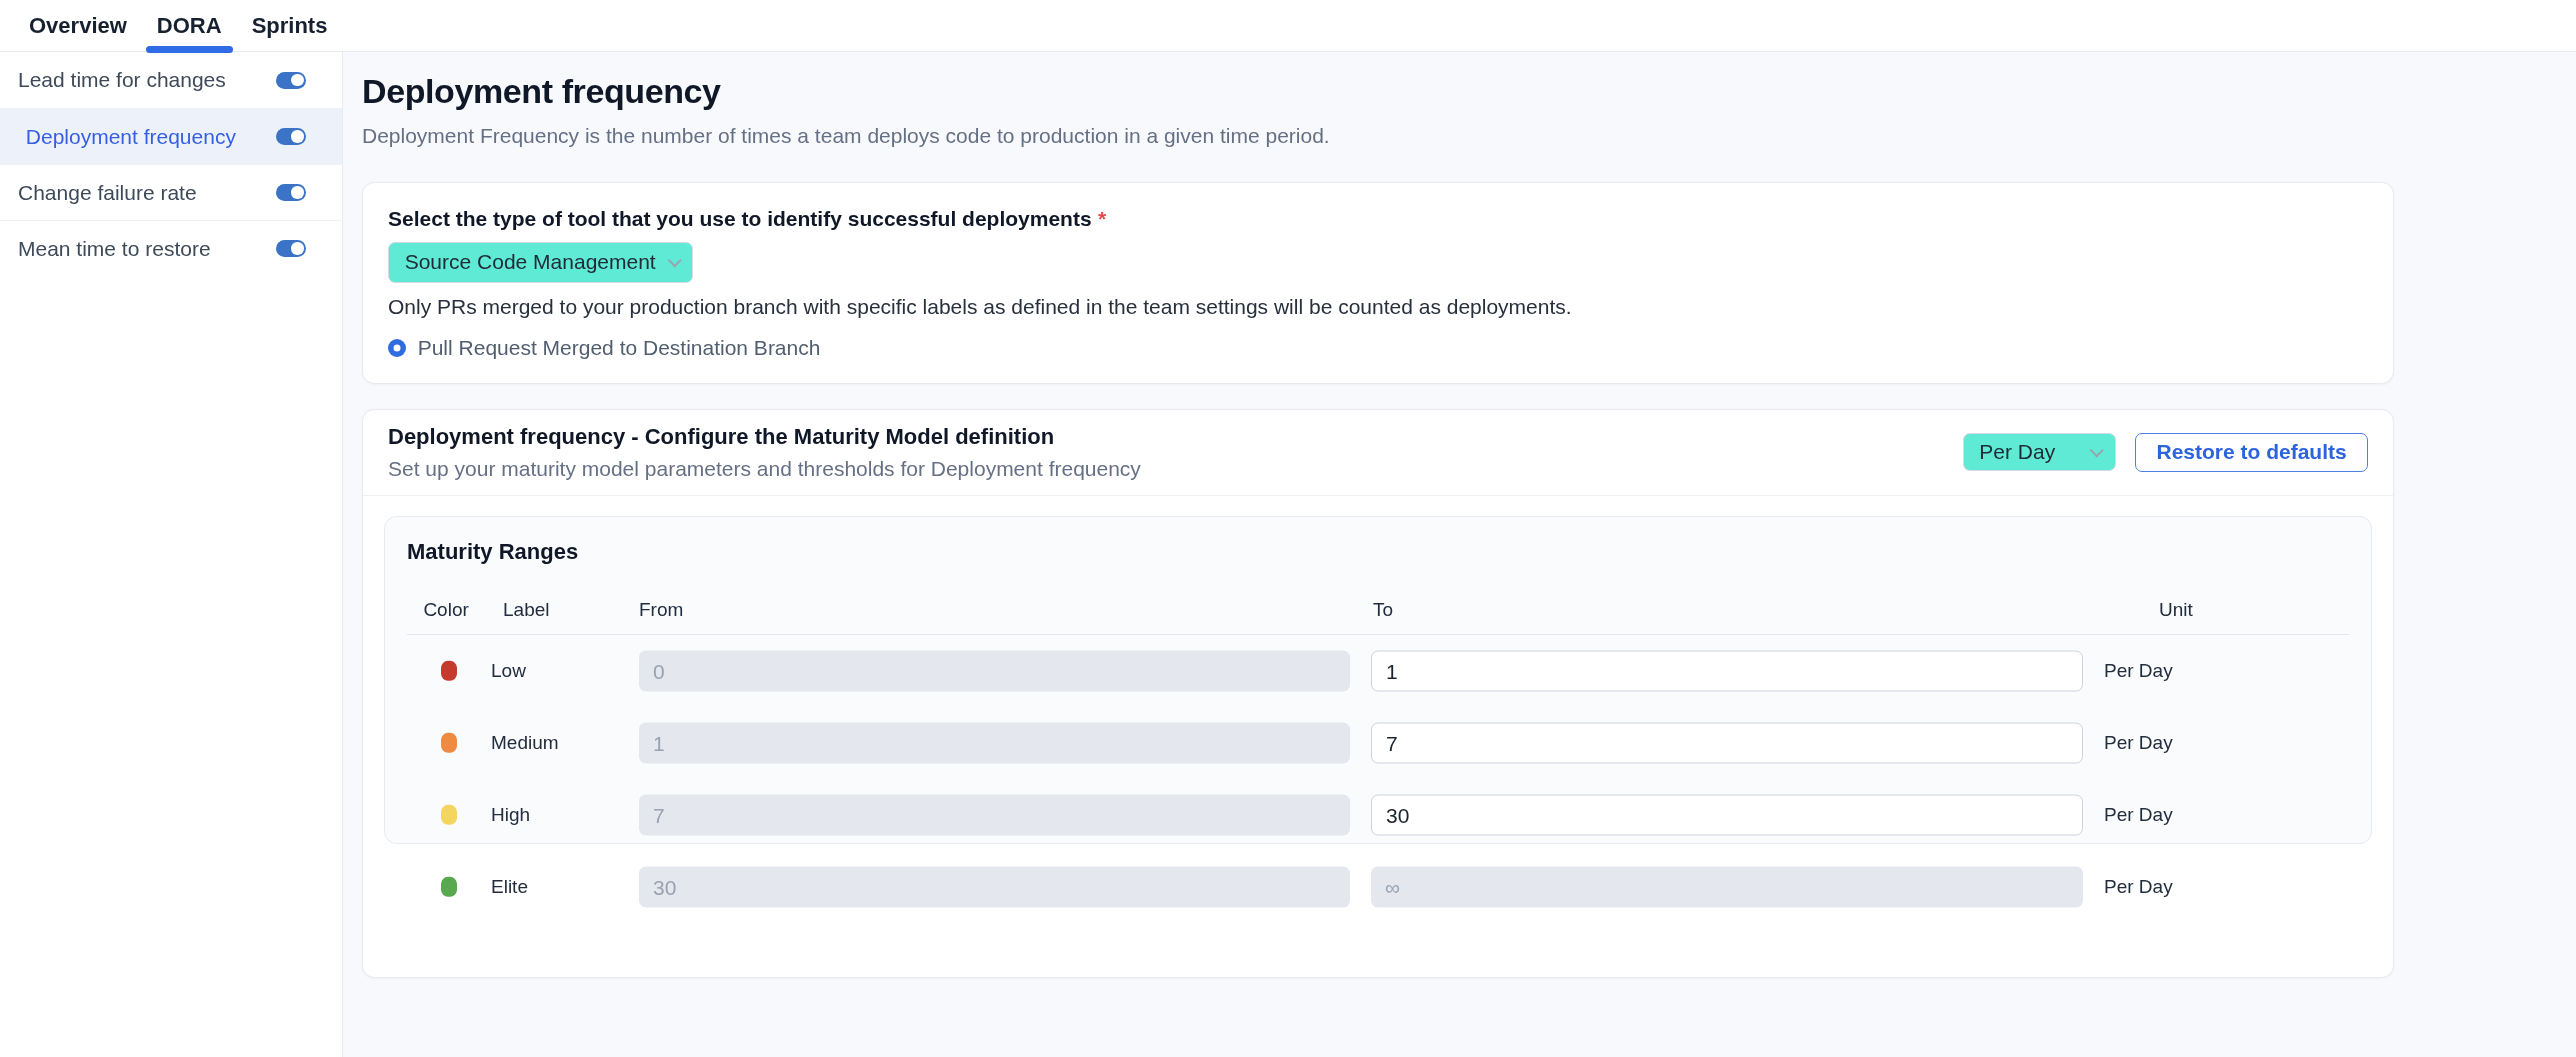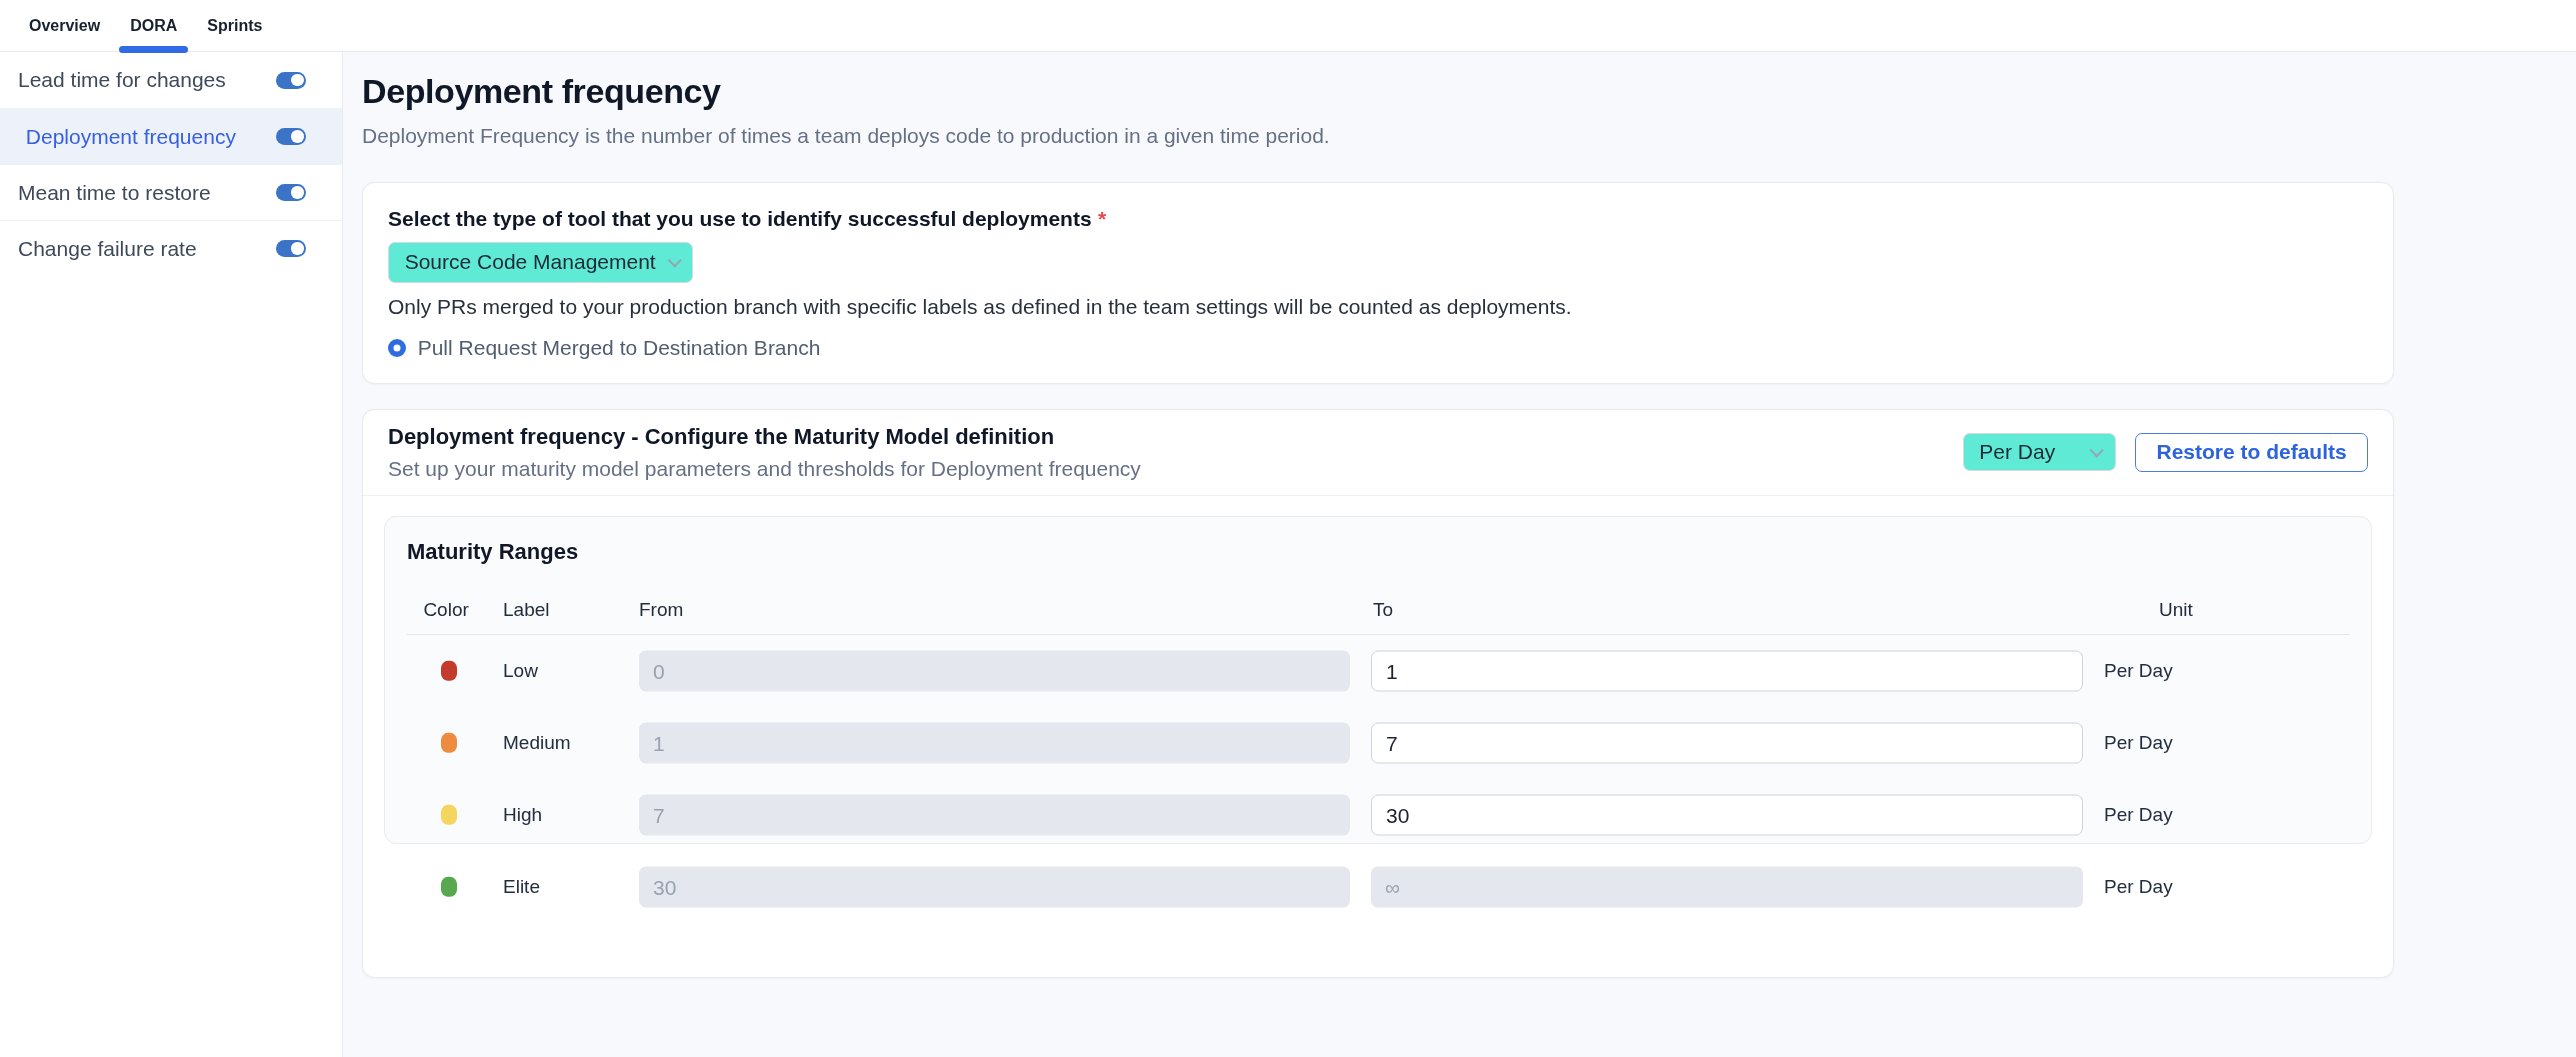--- a/index.html
+++ b/index.html
@@ -10,21 +10,21 @@
   }
   .app { width:2576px; height:1058px; display:flex; flex-direction:column; }
 
   
   .topbar {
     height:52px; background:#ffffff; border-bottom:1.6px solid #e8ebf0;
     display:flex; align-items:stretch; padding-left:14px; flex:0 0 auto;
   }
   .tab {
     position:relative; display:flex; align-items:center;
-    margin:0 15px; font-size:16px; font-weight:700; color:#16202e;
+    margin:0 15px; font-size:22px; font-weight:700; color:#16202e;
     cursor:pointer; white-space:nowrap;
   }
   .tab.active::after {
     content:""; position:absolute; left:-11px; right:-11px; bottom:-1.6px;
     height:6.3px; background:#2f6be4; border-radius:3.9px;
   }
 
   
   .body-row { flex:1 1 auto; display:flex; min-height:0;justify-content:flex-end; }
 
@@ -121,21 +121,21 @@
   .th-from  { left:232px; }
   .th-to    { left:966px; }
   .th-unit  { left:1752px; }
 
   .trow { position:relative; height:72px; }
   .swatch {
     position:absolute; left:34px; top:50%; transform:translateY(-50%);
     width:16.4px; height:20.3px; border-radius:7px;
   }
   .row-label {
-    position:absolute; left:96px; top:50%; transform:translateY(-50%);
+    position:absolute; left:84px; top:50%; transform:translateY(-50%);
     font-size:19px; color:#222d3d;
   }
   .num-input {
     position:absolute; top:50%; transform:translateY(-50%);
     height:41px; border-radius:7px; font-size:21px; padding:0 14px;
     font-family:inherit; outline:none;
   }
   .from-input {
     left:232px; width:711px; background:#e4e8ee; border:none; color:#98a2b0;
   }
@@ -169,27 +169,27 @@
             <span class="knob"></span>
           </span>
       </div>
       <div class="side-item selected">
         <span class="side-label">Deployment frequency</span>
         <span class="toggle">
             <span class="knob"></span>
           </span>
       </div>
       <div class="side-item">
+        <span class="side-label">Change failure rate</span>
+        <span class="toggle">
+            <span class="knob"></span>
+          </span>
+      </div>
+      <div class="side-item">
         <span class="side-label">Mean time to restore</span>
-        <span class="toggle">
-            <span class="knob"></span>
-          </span>
-      </div>
-      <div class="side-item">
-        <span class="side-label">Change failure rate</span>
         <span class="toggle">
             <span class="knob"></span>
           </span>
       </div>
     </aside>
 
     <main class="main">
 
       <h1 class="page-title">Deployment frequency</h1>
       <p class="page-desc">Deployment Frequency is the number of times a team deploys code to production in a given time period.</p>

